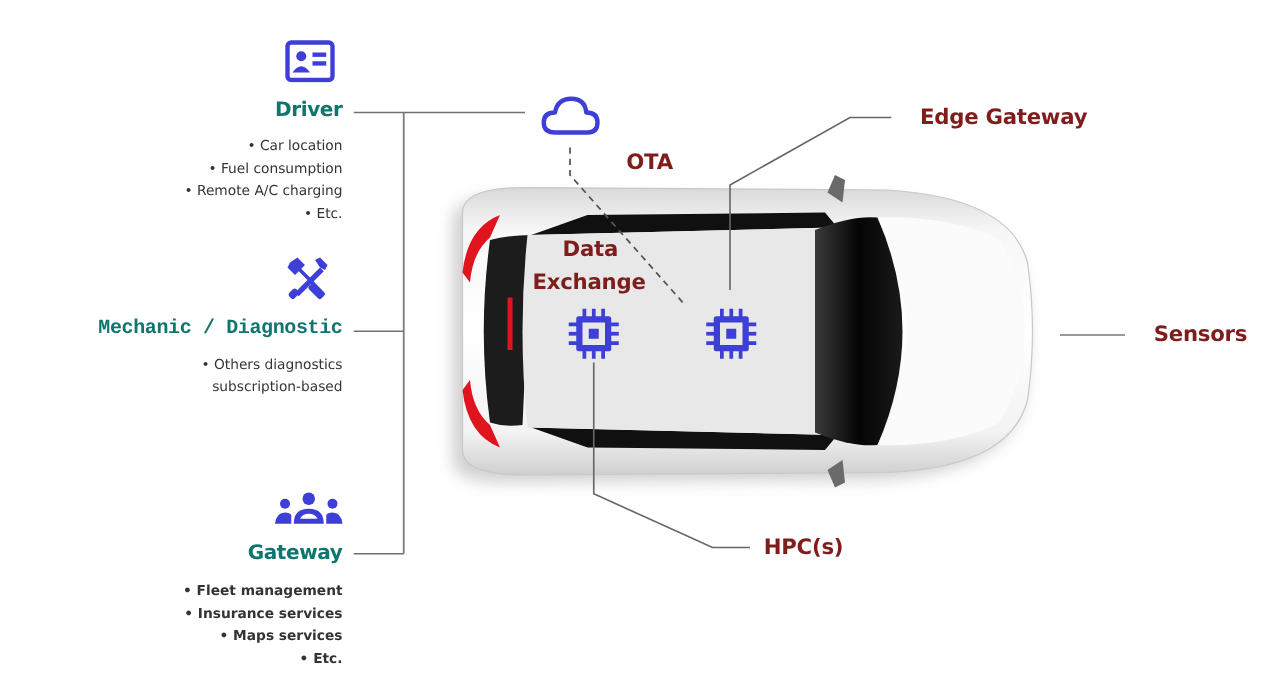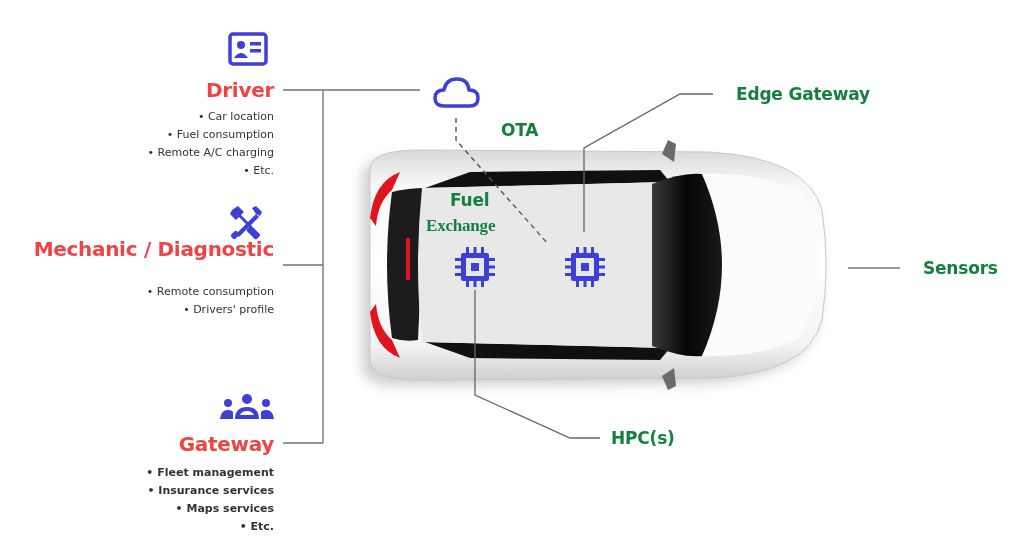--- a/index.html
+++ b/index.html
@@ -1,21 +1,21 @@
 <!DOCTYPE html>
 <html><head>
 <meta charset="utf-8">
 <style>
   html, body { margin:0; padding:0; background:#ffffff; }
   body { width:1024px; height:559px; position:relative; overflow:hidden; font-family:"DejaVu Sans", sans-serif; color:#1a1a24; }
   .abs { position:absolute; }
-  .heading { font-weight:bold; font-size:20px; color:#ef4444; letter-spacing:-0.3px; white-space:nowrap; }
+  .heading { font-weight:bold; font-size:16px; color:#0f766e; letter-spacing:-0.3px; white-space:nowrap; }
   .bullets { font-size:11px; color:#333; line-height:18px; text-align:right; }
   .bullets div { white-space:nowrap; }
-  .label { font-weight:bold; font-size:17px; color:#15803d; white-space:nowrap; letter-spacing:-0.2px; }
+  .label { font-weight:bold; font-size:17px; color:#7f1d1d; white-space:nowrap; letter-spacing:-0.2px; }
   svg.lines { position:absolute; left:0; top:0; }
 </style>
 </head>
 <body>
 
 <svg class="lines" width="1024" height="559">
 
   <line x1="283" y1="90" x2="420" y2="90" stroke="#707070" stroke-width="1.3"></line>
   <line x1="323" y1="90" x2="323" y2="443" stroke="#808080" stroke-width="1.5"></line>
   <line x1="283" y1="265" x2="323" y2="265" stroke="#707070" stroke-width="1.3"></line>
@@ -96,24 +96,24 @@
   <svg width="38" height="38" viewBox="0 0 38 38">
     <g fill="#3d3fd6">
       <path d="M4 6 L10 2 L16 8 L13 11 L24 22 L22 24 L11 13 L8 16 L2 10 Z"></path>
       <rect x="22" y="22" width="7" height="14" rx="2" transform="rotate(-45 25 29)"></rect>
       <path d="M24 4 L28 2 L34 8 L32 12 L28 10 Z"></path>
       <path d="M28 10 L8 30 L11 33 L31 13 Z"></path>
       <rect x="3" y="28" width="8" height="6" rx="2" transform="rotate(-45 7 31)"></rect>
     </g>
   </svg>
 </div>
-<div class="abs heading" style="right:750px; top:237px;">Mechanic / Diagnostic</div>
+<div class="abs heading" style="right:750px; top:253px;font-family:Liberation Mono, monospace;">Mechanic / Diagnostic</div>
 <div class="abs bullets" style="right:750px; top:283px;">
-  <div>• Remote consumption</div>
-  <div>• Drivers' profile</div>
+  <div>• Others diagnostics</div>
+  <div>subscription-based</div>
 </div>
 
 <div class="abs" style="left:218px; top:393px;">
   <svg width="58" height="28" viewBox="0 0 58 28">
     <g fill="#3d3fd6">
       <circle cx="10" cy="10" r="4"></circle>
       <circle cx="48" cy="10" r="4"></circle>
       <circle cx="29" cy="6" r="5"></circle>
       <path d="M2 26 Q3 17 10 17 Q14 17 15 19 L15 26 Z"></path>
       <path d="M56 26 Q55 17 48 17 Q44 17 43 19 L43 26 Z"></path>
@@ -130,22 +130,22 @@
 </div>
 
 <div class="abs" style="left:432px; top:74px;">
   <svg width="50" height="36" viewBox="0 0 50 36">
     <path d="M12 32 Q3 32 3 24 Q3 16 12 16 Q14 5 25 5 Q36 5 37 16 Q46 16 46 24 Q46 32 38 32 Z" fill="none" stroke="#3d3fd6" stroke-width="3.5" stroke-linejoin="round"></path>
   </svg>
 </div>
 
 <div class="abs label" style="left:501px; top:120px;">OTA</div>
 <div class="abs label" style="left:736px; top:84px;">Edge Gateway</div>
-<div class="abs label" style="left:450px; top:190px;">Fuel</div>
-<div class="abs label" style="left:426px; top:216px;font-family:Liberation Serif, serif;">Exchange</div>
+<div class="abs label" style="left:450px; top:190px;">Data</div>
+<div class="abs label" style="left:426px; top:216px;">Exchange</div>
 <div class="abs label" style="left:923px; top:258px;">Sensors</div>
 <div class="abs label" style="left:611px; top:428px;">HPC(s)</div>
 
 <div class="abs" style="left:451px; top:243px;">
   <svg width="48" height="48" viewBox="0 0 48 48">
     <g fill="#3d3fd6">
       <rect x="10" y="10" width="28" height="28" rx="2"></rect>
       <rect x="15" y="4" width="3" height="8"></rect>
         <rect x="22.5" y="4" width="3" height="8"></rect>
         <rect x="30" y="4" width="3" height="8"></rect>

